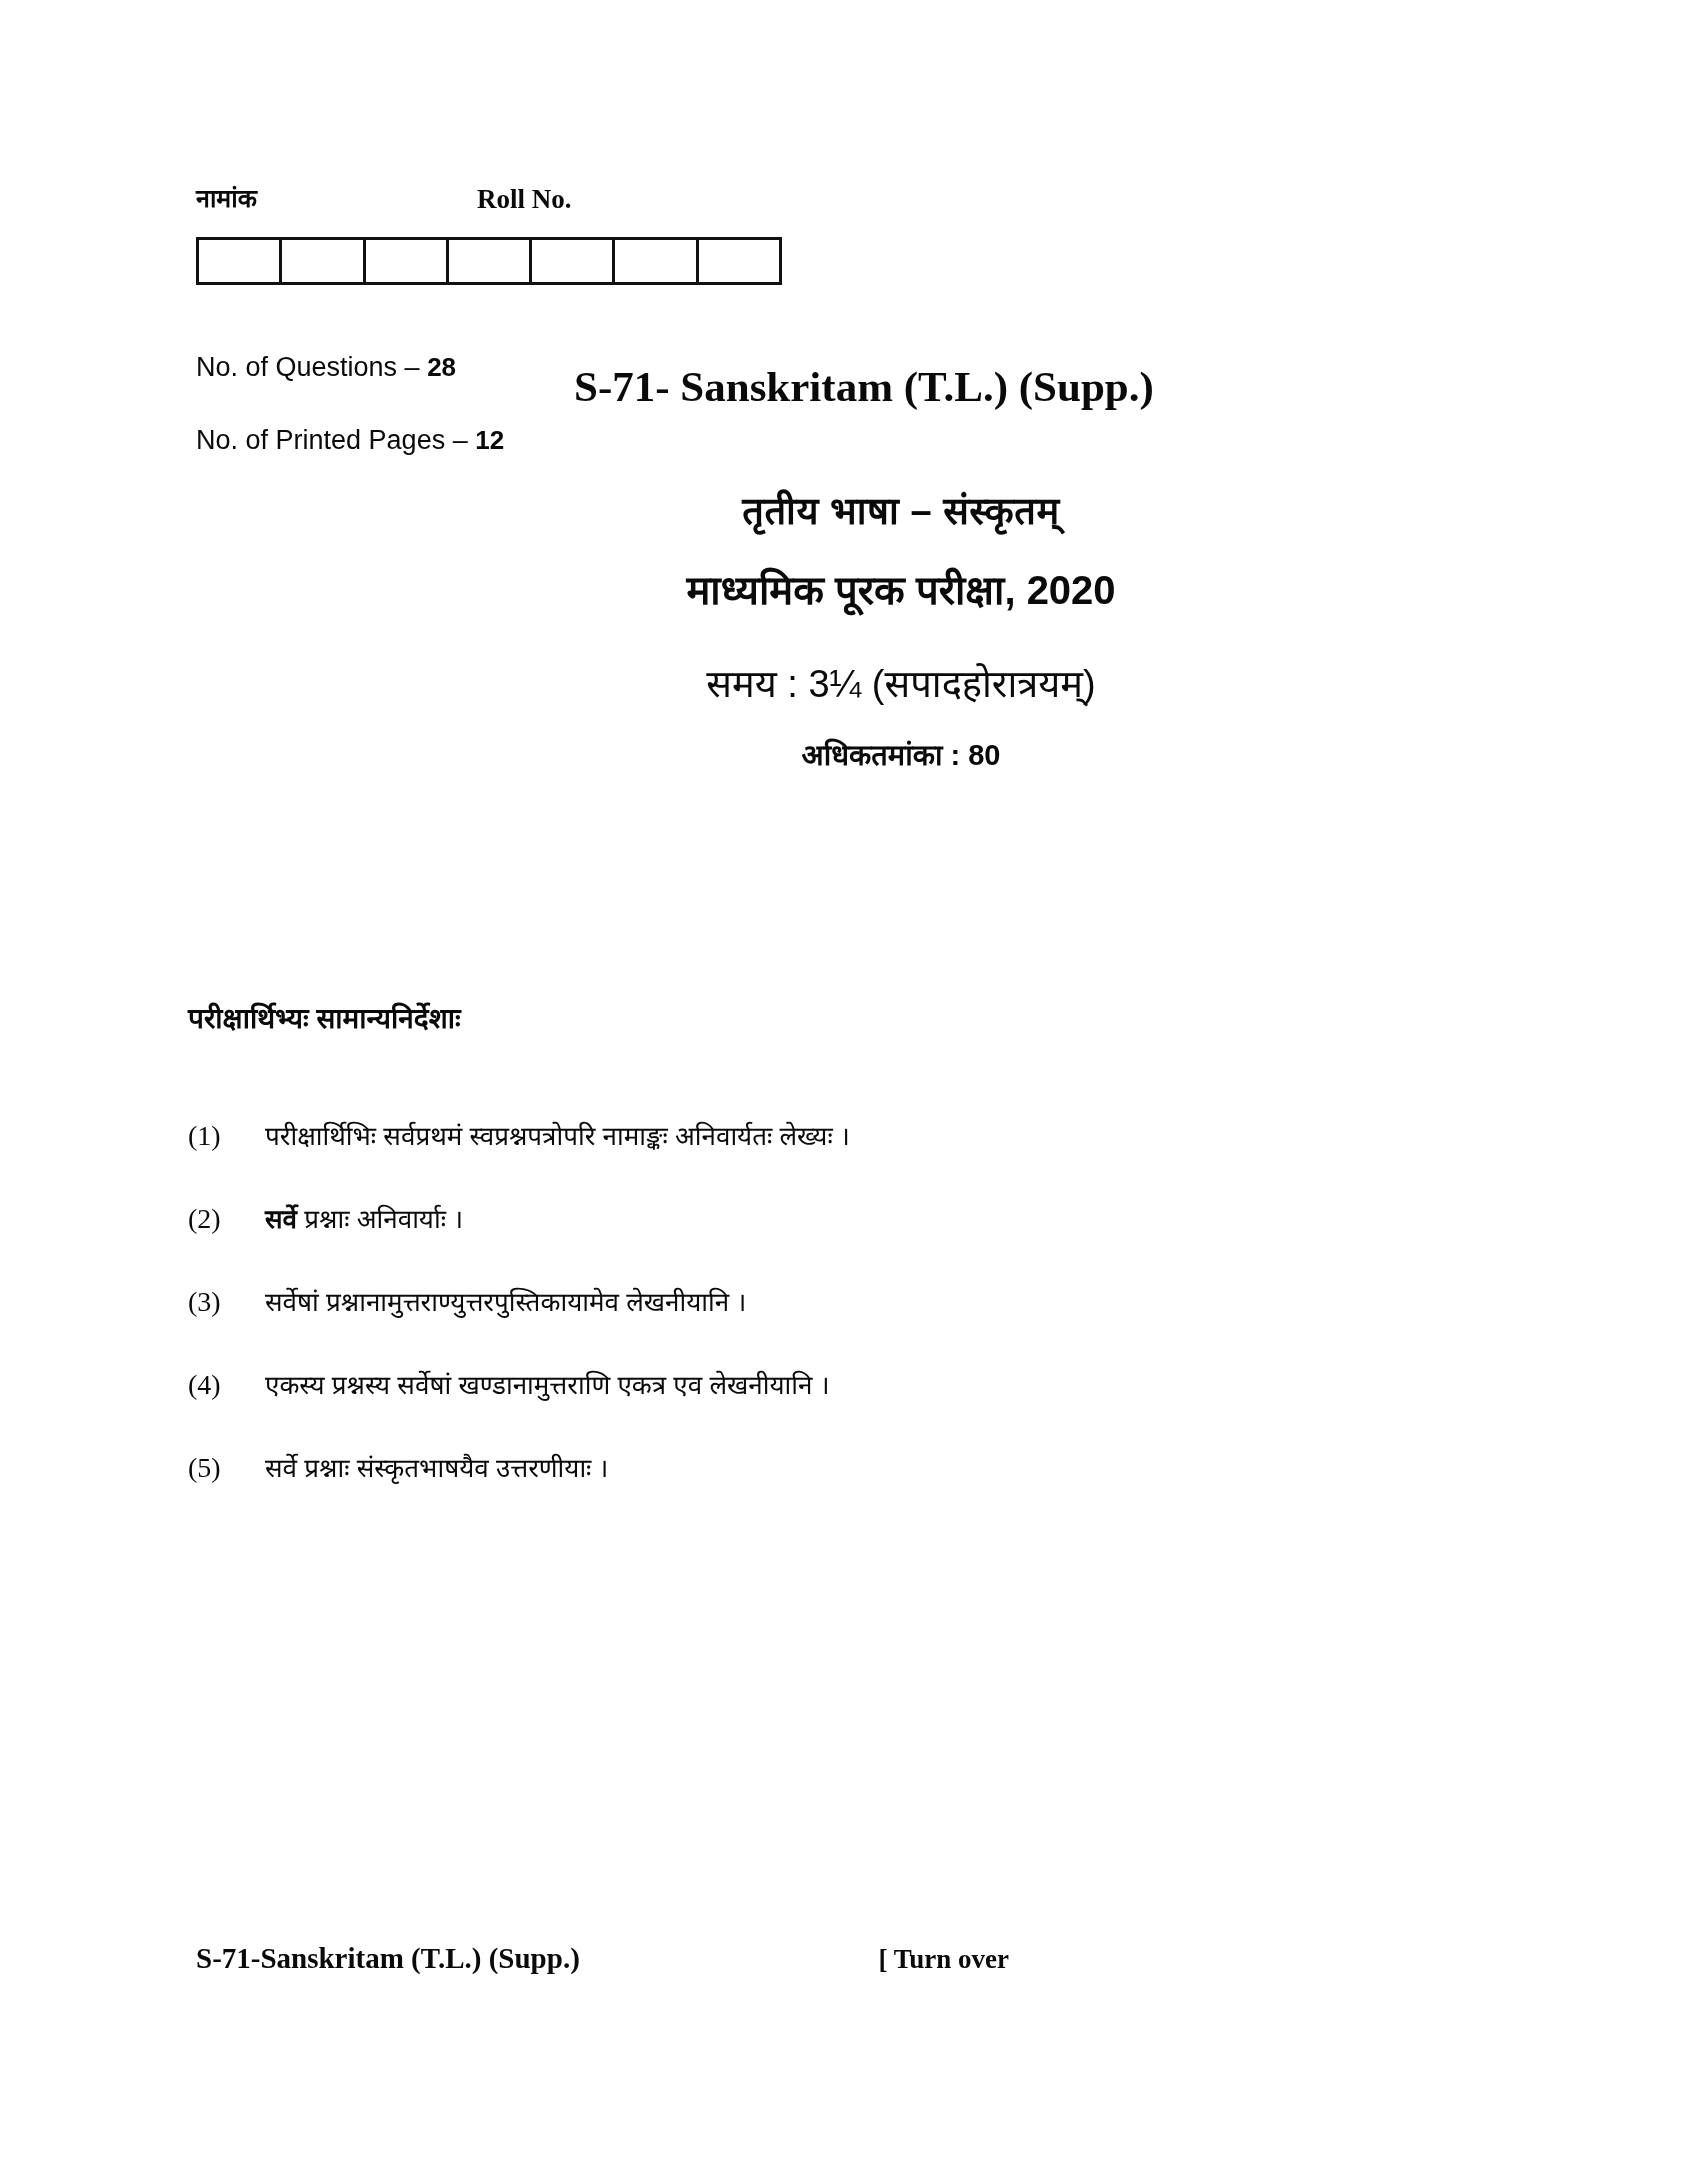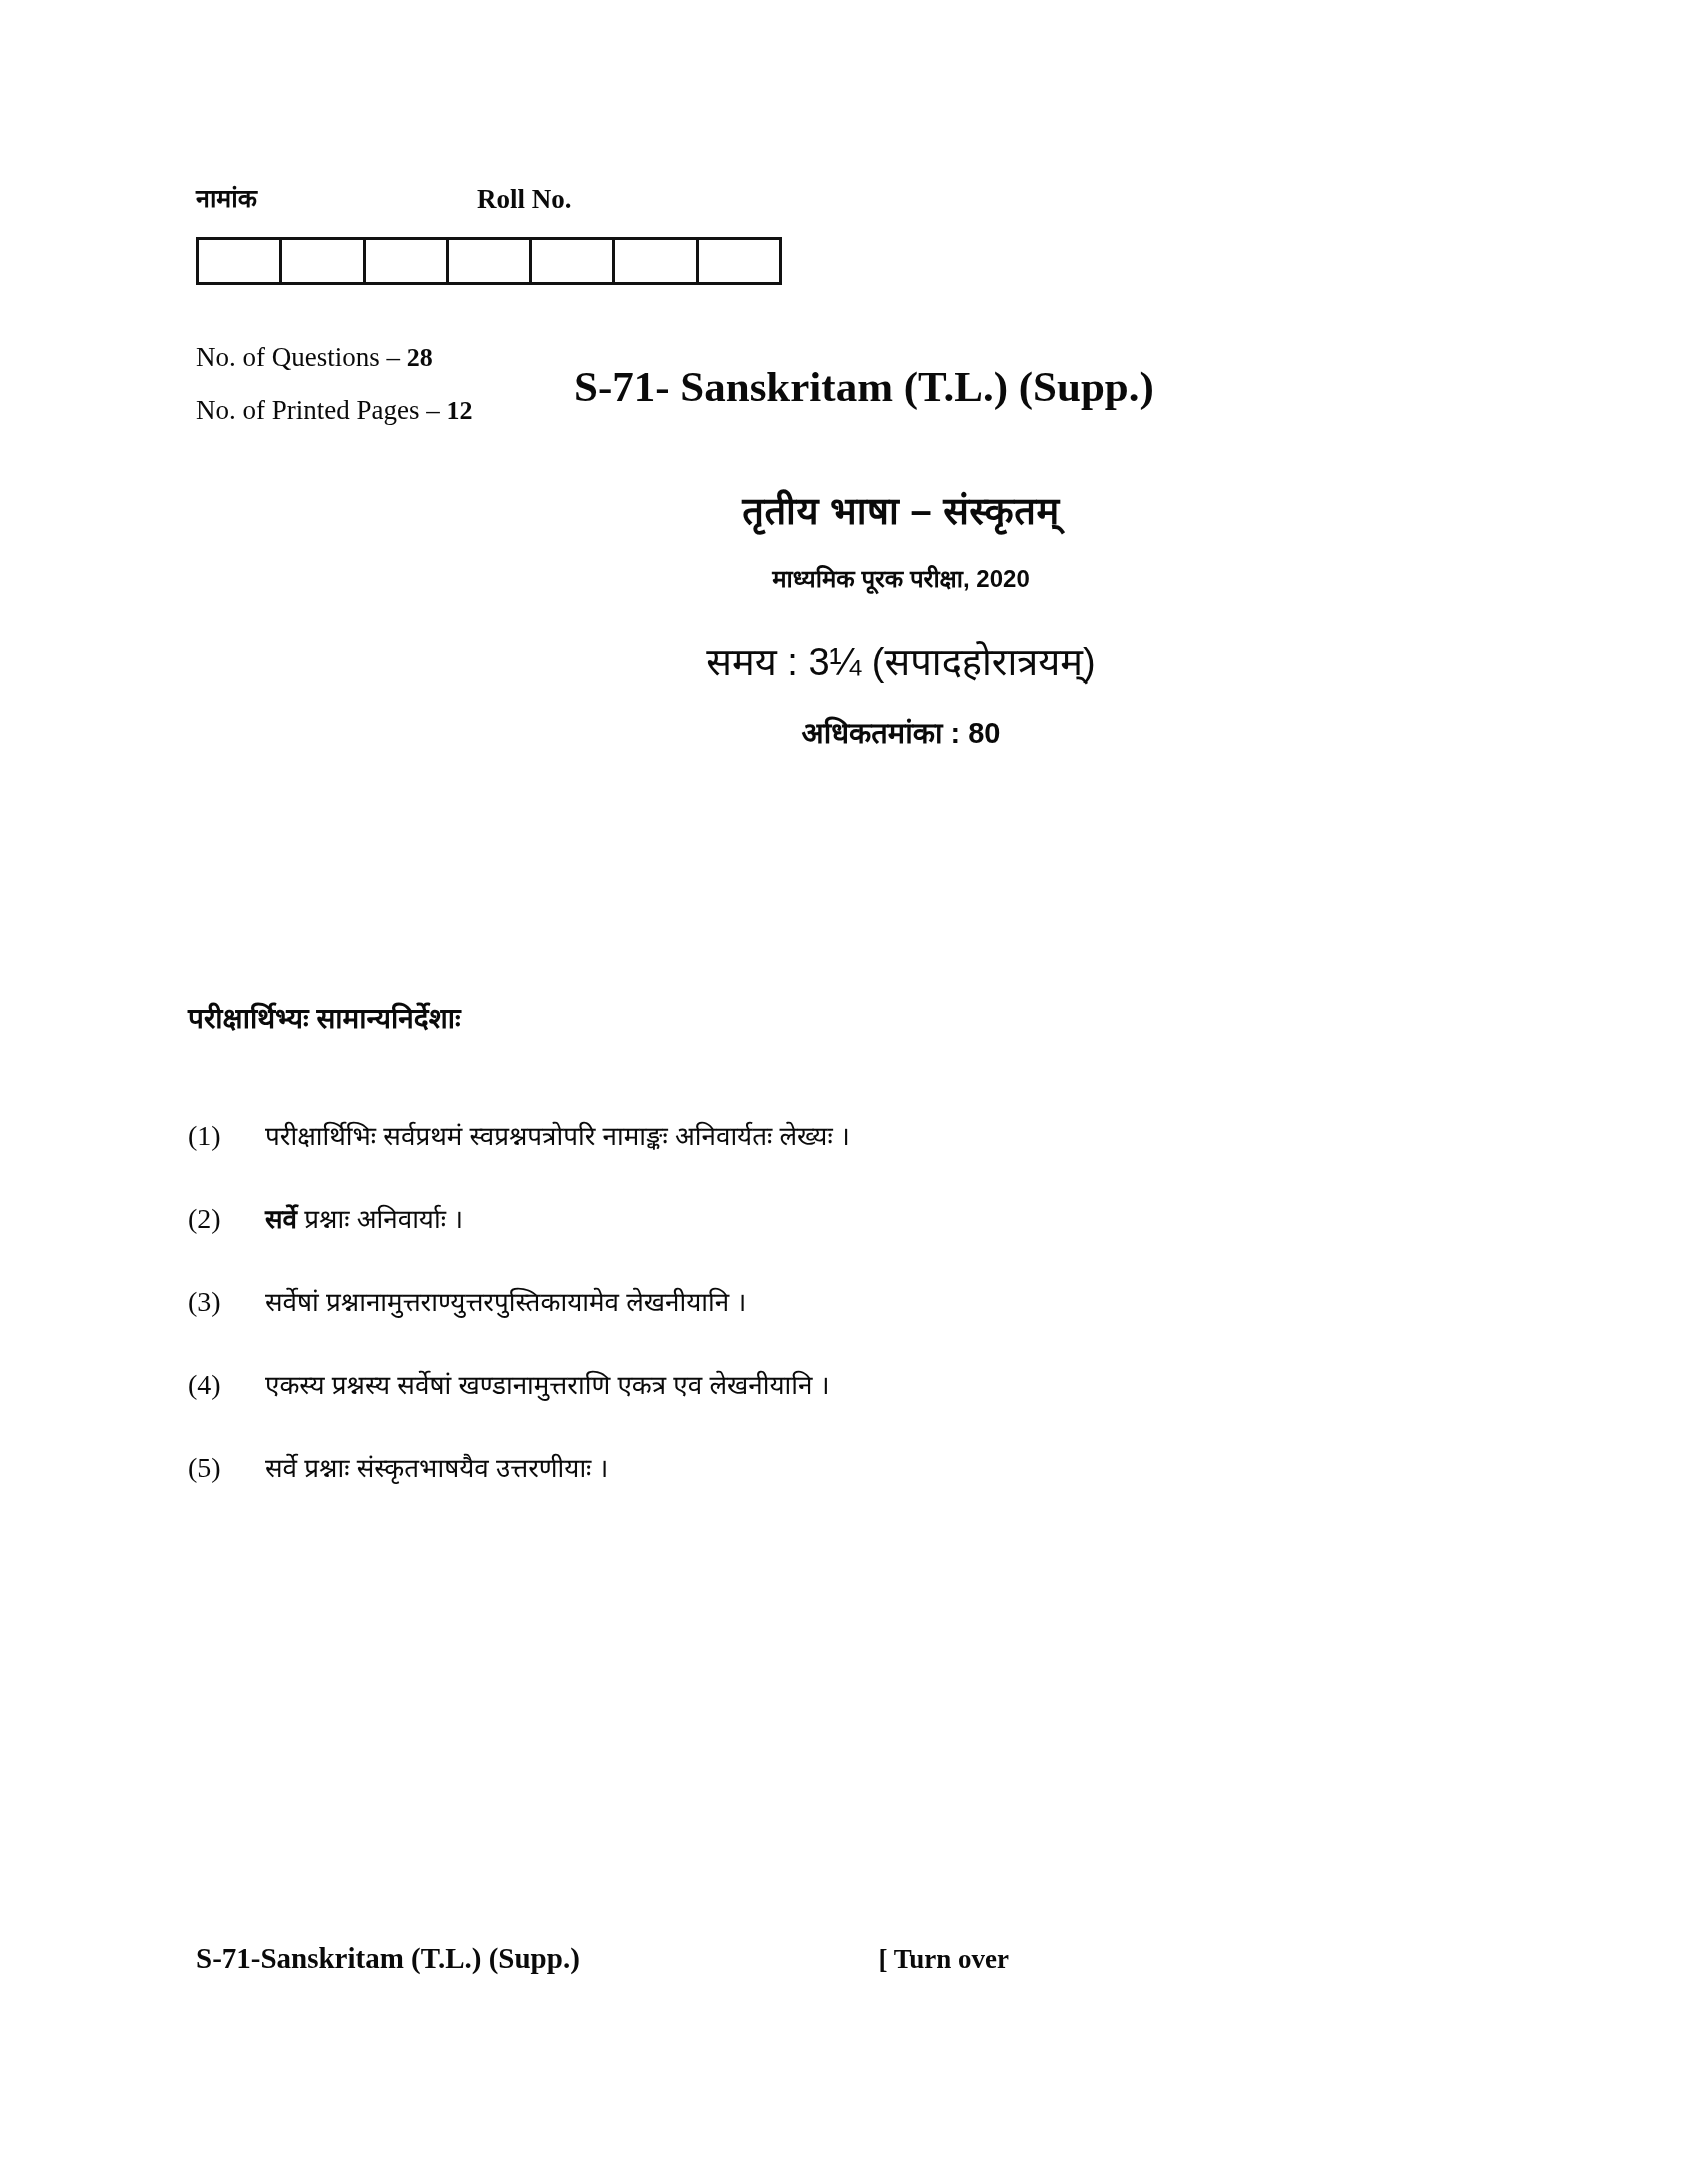--- a/index.html
+++ b/index.html
@@ -63,23 +63,23 @@
     border-right: 3px solid #111111;
     box-sizing: border-box;
     background: #ffffff;
   }
 
   
   .meta-lines {
     position: absolute;
     left: 196px;
     top: 331px;
-    font-family: Liberation Serif, serif;
+    font-family: Liberation Sans, sans-serif;
     font-size: 27px;
-    line-height: 53px;
+    line-height: 73px;
     white-space: nowrap;
   }
   .meta-lines .num {
     font-weight: 700;
     font-size: 26px;
   }
 
   
   .code-title {
     position: absolute;
@@ -105,21 +105,21 @@
   }
   .t-subject {
     font-family: "Liberation Sans", "DejaVu Sans", sans-serif;
     font-size: 38px;
     font-weight: 700;
     padding-left: 119px;
     letter-spacing: 0.5px;
   }
   .t-exam {
     font-family: "Liberation Sans", "DejaVu Sans", sans-serif;
-    font-size: 24px;
+    font-size: 40px;
     font-weight: 700;
     padding-left: 119px;
     margin-top: 26px;
   }
   .t-time {
     font-family: "Liberation Sans", "DejaVu Sans", sans-serif;
     font-size: 38px;
     font-weight: 400;
     padding-left: 119px;
     margin-top: 40px;

